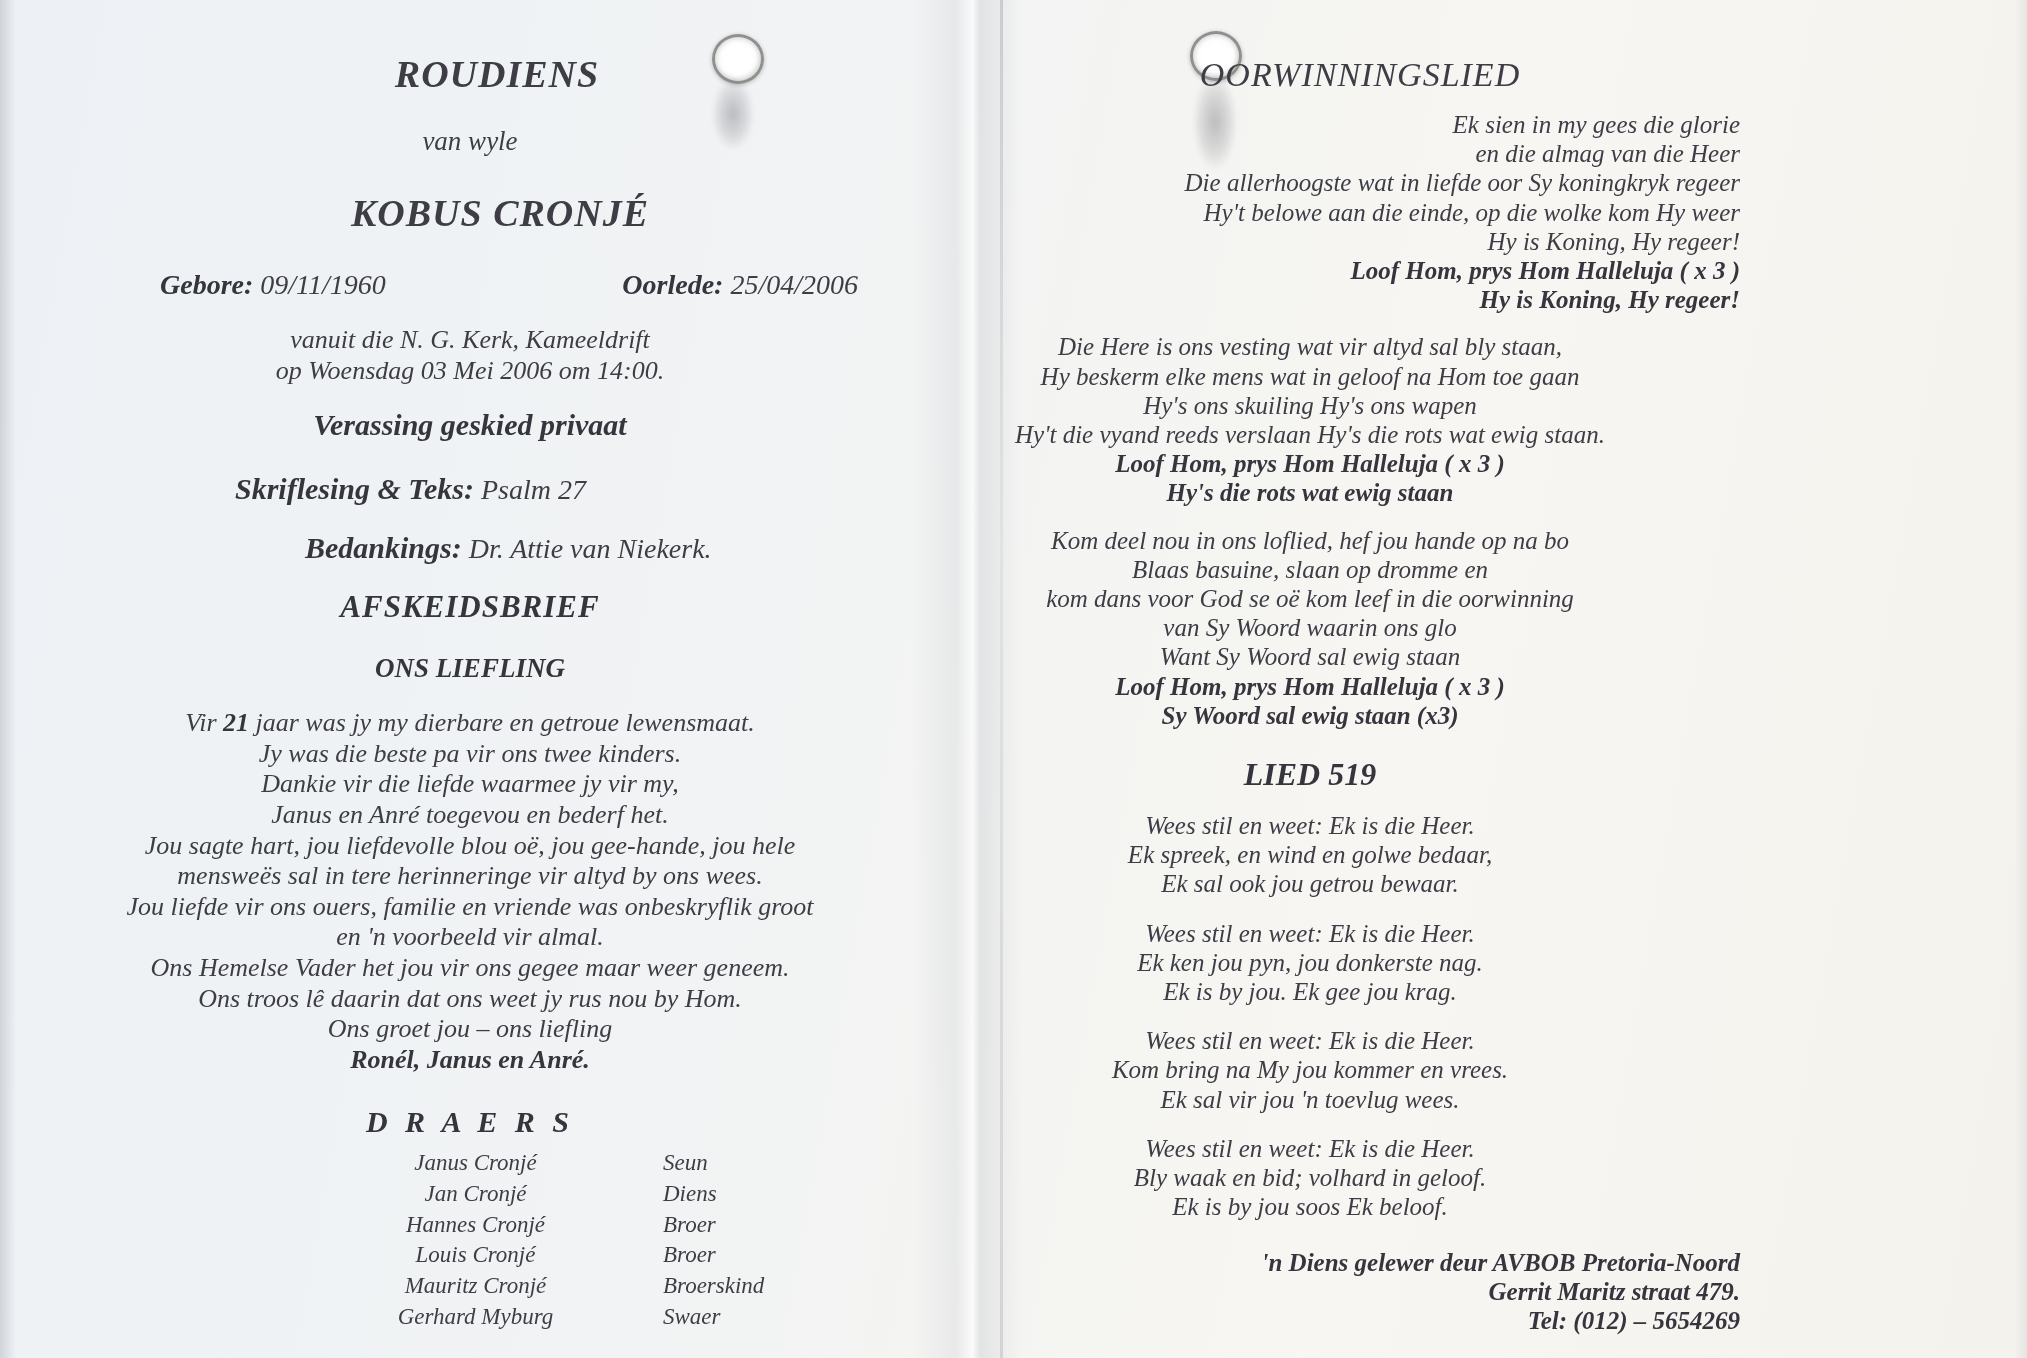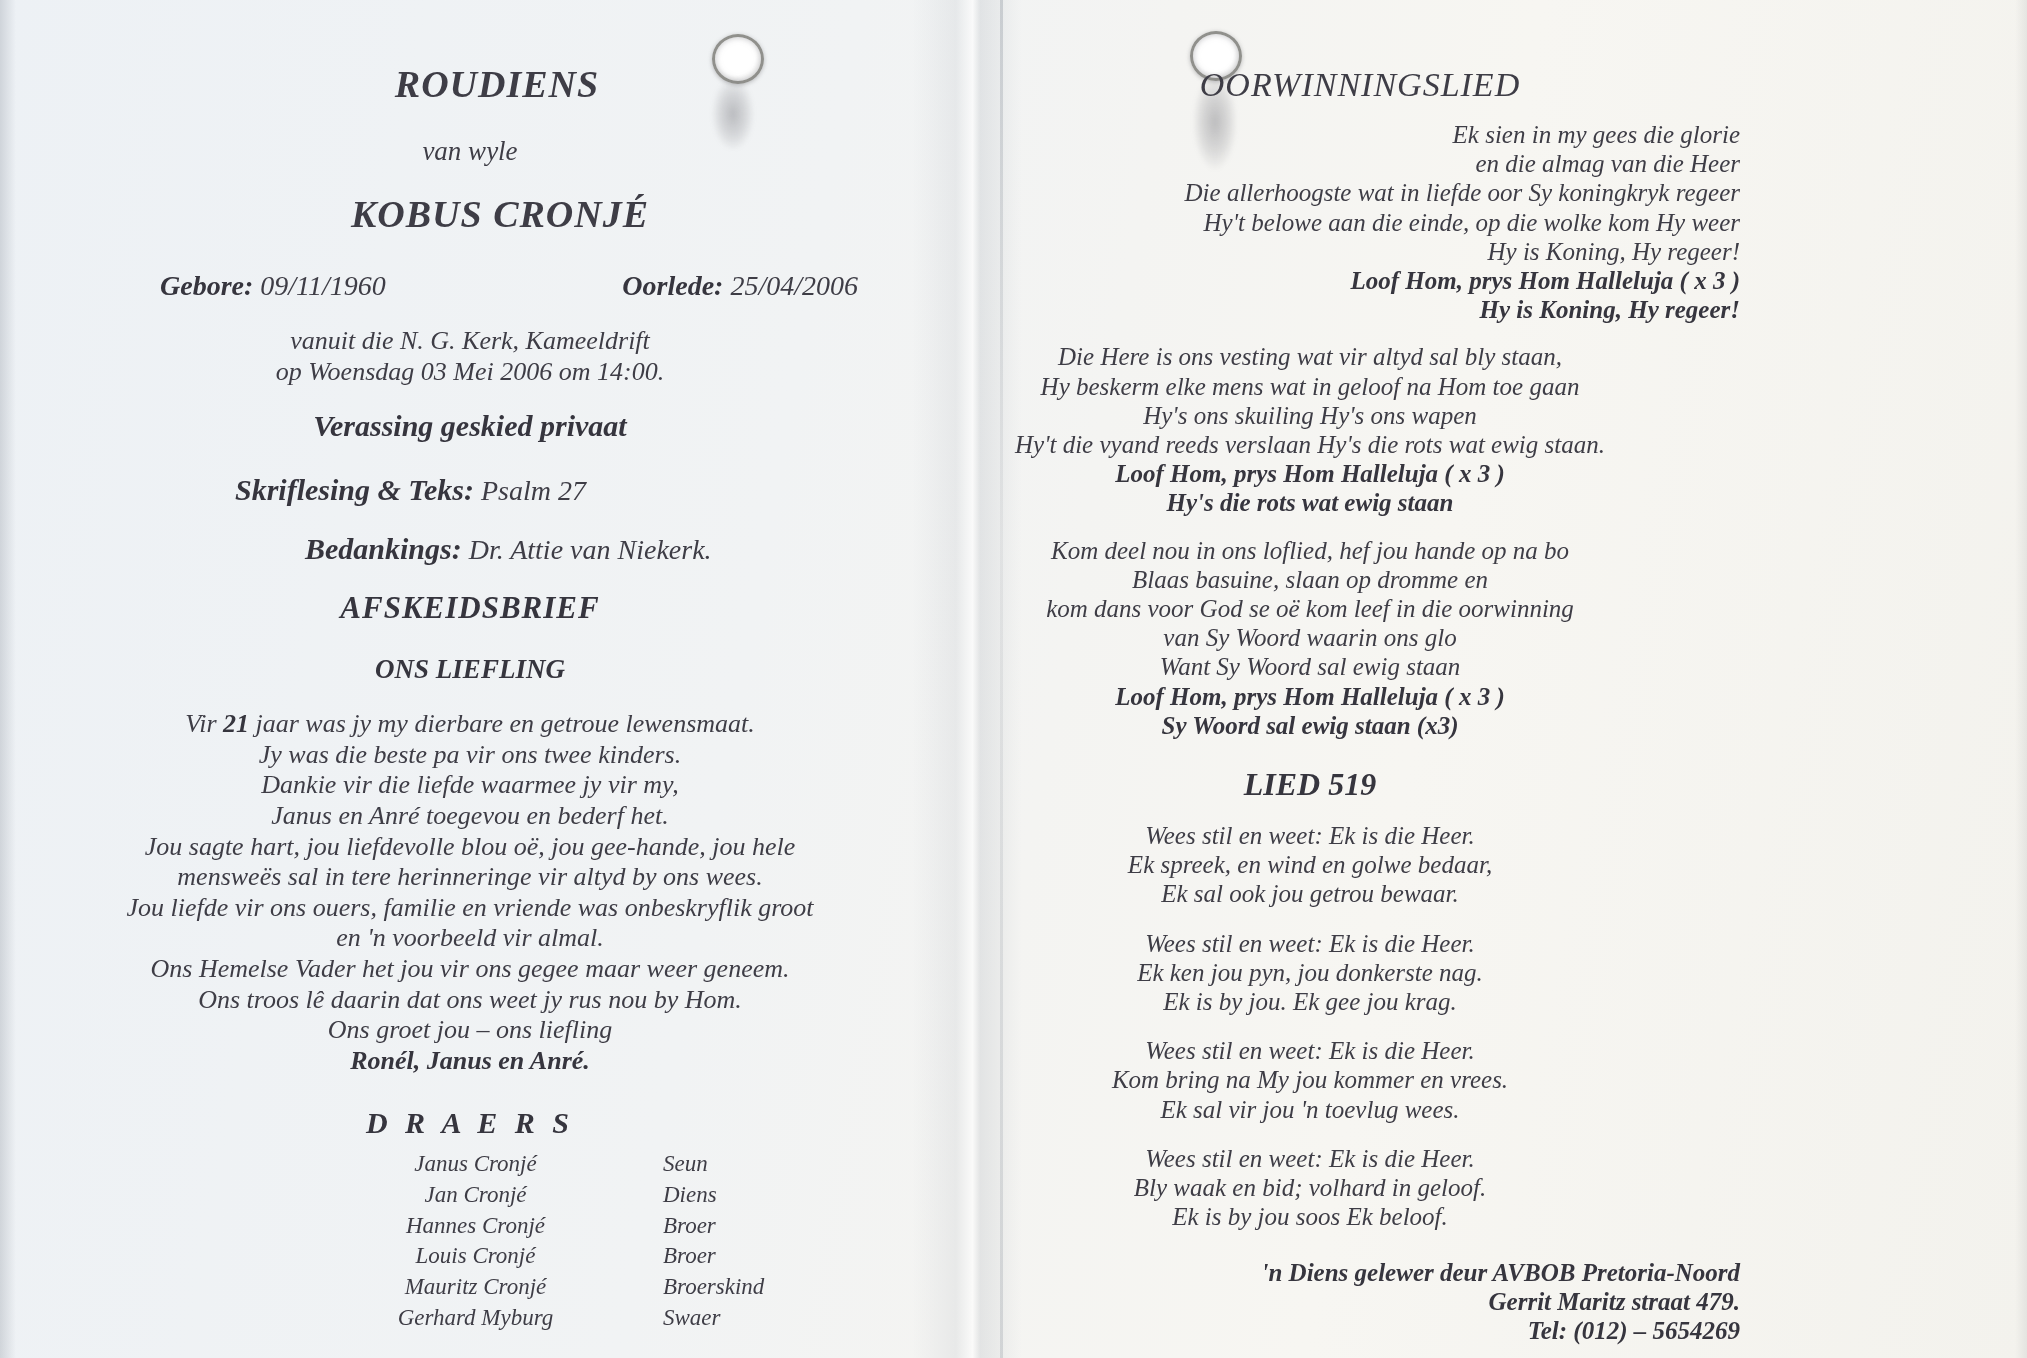--- a/index.html
+++ b/index.html
@@ -20,30 +20,30 @@
   .crease{position:absolute;left:1000px;top:0;width:3px;height:100%;
     background:linear-gradient(180deg,rgba(140,148,158,.35),rgba(150,155,162,.12) 40%,rgba(140,148,158,.28));}
   .hole{position:absolute;width:46px;height:44px;border-radius:50%;
     background:radial-gradient(circle at 45% 40%,#ffffff 55%,#f1f1f0 80%,#e6e6e4 100%);
     border:3px solid #90908c;
     box-shadow:0 1px 4px rgba(110,110,115,.45), inset 0 0 6px rgba(140,140,145,.55);}
   .smudge{position:absolute;border-radius:50%;
     background:radial-gradient(ellipse at center,rgba(105,105,112,.40) 0%,rgba(105,105,112,.18) 45%,rgba(105,105,112,0) 72%);
     filter:blur(2px);}
   
-  .col{position:absolute;top:10px;text-align:center;}
+  .col{position:absolute;top:0;text-align:center;}
   .col-left{left:60px;width:820px;}
   .col-right{left:880px;width:860px;}
   .b{font-weight:bold;color:#36353e;}
   .line{font-size:26px;line-height:30.6px;}
   .rline{font-size:25px;line-height:29.2px;}
   
   .lp-title{margin-top:52px;font-size:38px;font-weight:bold;position:relative;left:27px;letter-spacing:1px;}
   .lp-sub{margin-top:30px;font-size:27px;}
-  .lp-name{margin-top:25px;font-size:38px;font-weight:bold;position:relative;left:30px;letter-spacing:1px;}
+  .lp-name{margin-top:34px;font-size:38px;font-weight:bold;position:relative;left:30px;letter-spacing:1px;}
   .lp-dates{margin-top:34px;display:flex;justify-content:space-between;padding:0 22px 0 100px;font-size:28px;}
   .lbl{font-weight:bold;color:#36353e;}
   .lp-service{margin-top:24px;font-size:27px;line-height:31.5px;}
   .lp-verassing{margin-top:22px;font-size:30px;font-weight:bold;color:#36353e;}
   .lp-skrif{margin-top:30px;text-align:left;padding-left:175px;font-size:28px;}
   .lp-skrif .lbl,.lp-bedank .lbl{font-size:30px;}
   .lp-bedank{margin-top:25px;text-align:left;padding-left:245px;font-size:28px;}
   .lp-afskeid{margin-top:24px;font-size:31px;font-weight:bold;color:#36353e;letter-spacing:1px;}
   .lp-liefling{margin-top:28px;font-size:27px;font-weight:bold;color:#36353e;}
   .lp-letter{margin-top:24px;}

